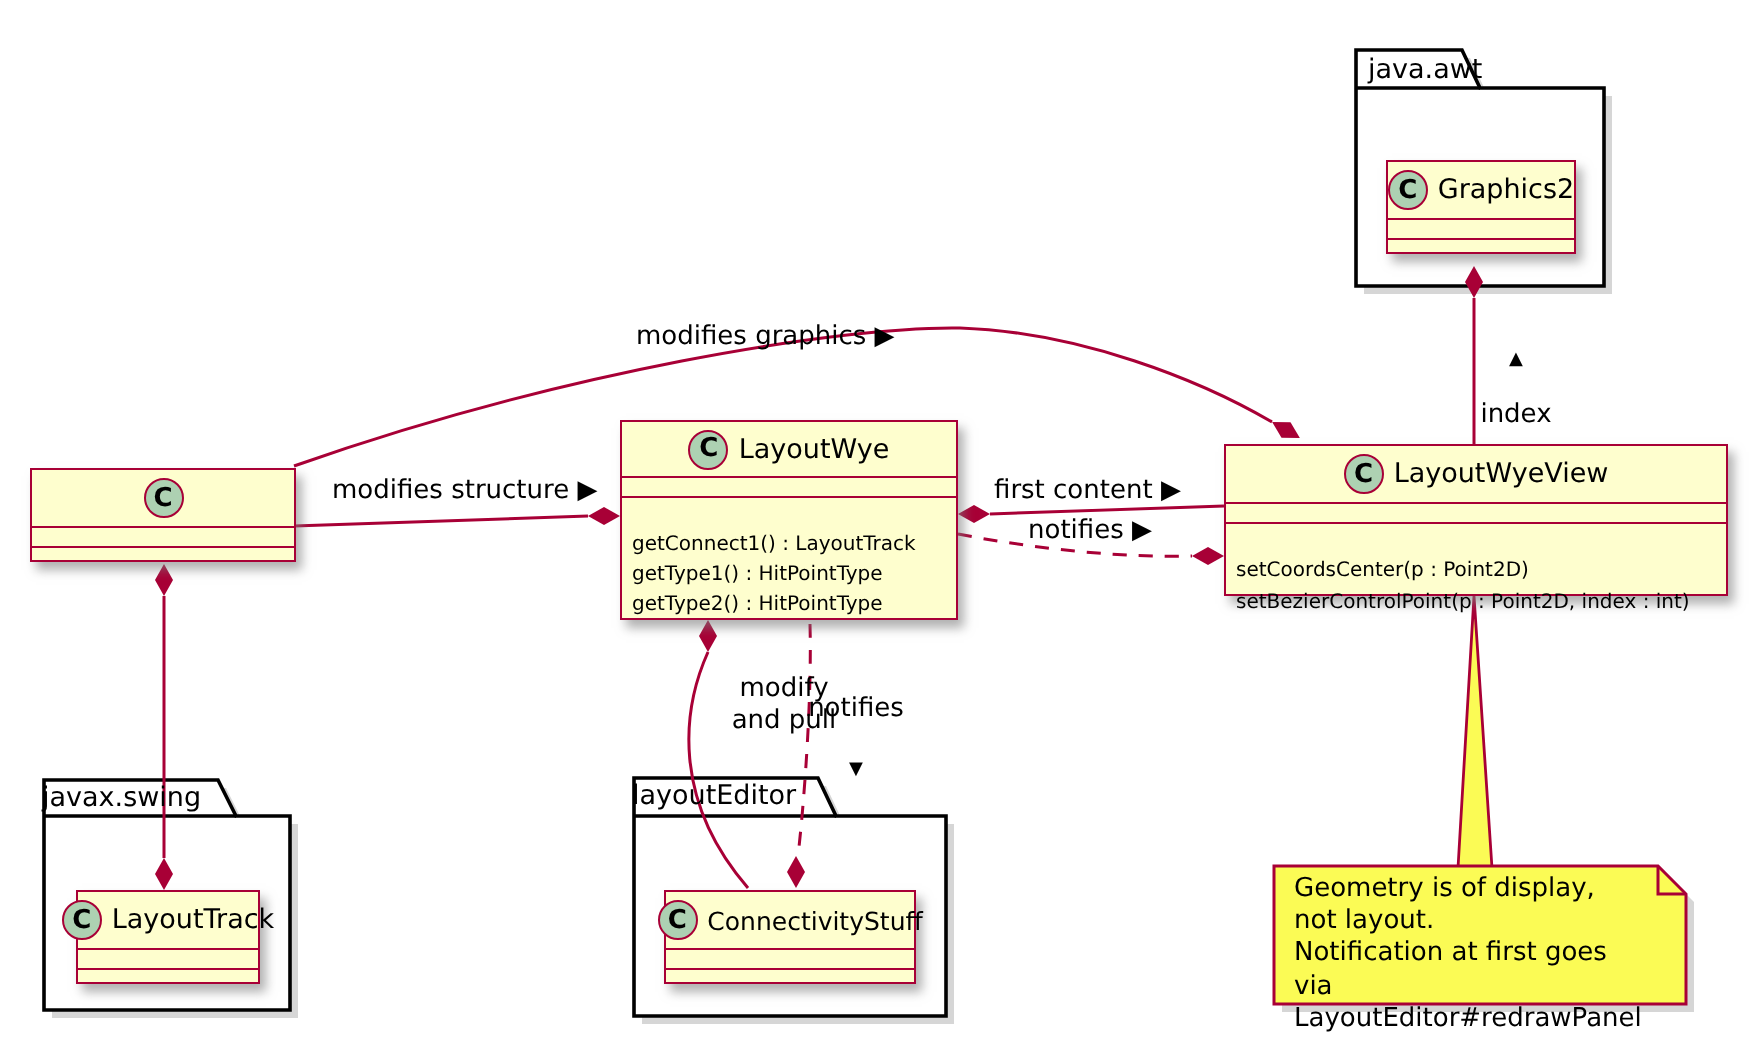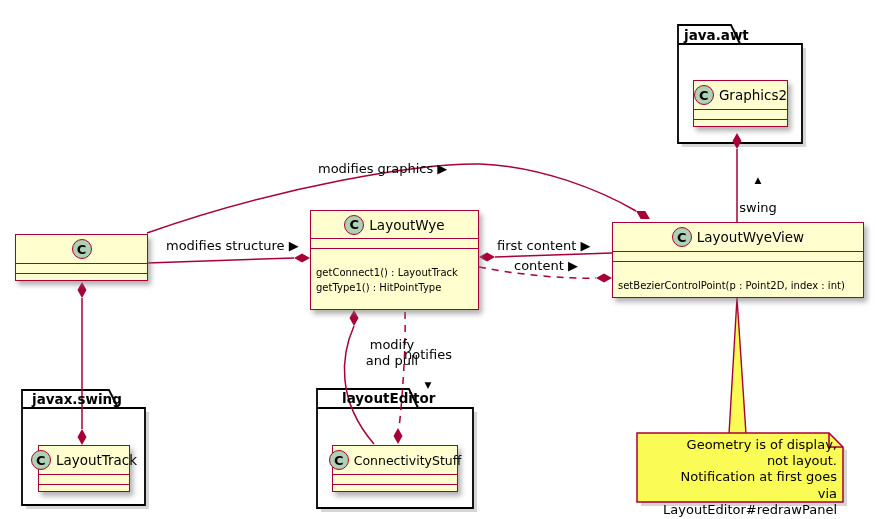--- a/index.html
+++ b/index.html
@@ -27,33 +27,32 @@
   }
   .cmp-empty { height:9px; border-top:1px solid #A80036; }
   .cmp-methods {
     border-top:1px solid #A80036; padding:16px 5px;
     font-size:10px; line-height:15px; color:#000; white-space:nowrap;
   }
   .cmp-methods.wide { line-height:16px; }
 
   
   .pkg-name {
-    position:absolute; font-size:13.5px; font-weight:bold; color:#000; white-space:nowrap;
+    position:absolute; font-size:13.5px; font-weight:normal; color:#000; white-space:nowrap;
   }
 
   
   .elabel { position:absolute; font-size:13px; color:#000; white-space:nowrap; }
   .elabel.center { text-align:center; white-space:pre-line; }
   .arrow-glyph { font-size:9px; line-height:10px; }
 
   
   .note-text {
     position:absolute; font-size:13px; line-height:16.2px; color:#000;
     white-space:pre-line;
-    text-align:right;
   }
 </style>
 </head>
 <body>
 
 <div class="canvas">
 
   <svg class="underlay" width="876" height="519" viewBox="0 0 876 519">
     <defs>
       <polygon id="dia" points="8,0 0,-4.5 -8,0 0,4.5" fill="#A80036"></polygon>
@@ -99,22 +98,22 @@
     <use href="#dia" xlink:href="#dia" transform="translate(487,257) rotate(180)"></use>
     <use href="#dia" xlink:href="#dia" transform="translate(604,278) rotate(0)"></use>
     <use href="#dia" xlink:href="#dia" transform="translate(737,141) rotate(-90)"></use>
     <use href="#dia" xlink:href="#dia" transform="translate(82,290) rotate(-90)"></use>
     <use href="#dia" xlink:href="#dia" transform="translate(82,437) rotate(90)"></use>
     <use href="#dia" xlink:href="#dia" transform="translate(354,318) rotate(-90)"></use>
     <use href="#dia" xlink:href="#dia" transform="translate(398,436) rotate(90)"></use>
   </svg>
 
   <div class="pkg-name" style="left:684px; top:27px;">java.awt</div>
-  <div class="pkg-name" style="left:32px; top:391px;">javax.swing</div>
-  <div class="pkg-name" style="left:342px; top:390px;">layoutEditor</div>
+  <div class="pkg-name" style="left:21px; top:391px;">javax.swing</div>
+  <div class="pkg-name" style="left:316px; top:390px;">layoutEditor</div>
 
   <div class="cls" style="left:693px; top:80px; width:95px; height:47px;">
     <div class="cls-title" style="height:28px;">
       <span class="spot">C</span>
       <span>Graphics2</span>
     </div>
     <div class="cmp-empty"></div>
     <div class="cmp-empty"></div>
   </div>
 
@@ -128,30 +127,32 @@
 
   <div class="cls" style="left:310px; top:210px; width:169px; height:100px;">
     <div class="cls-title" style="height:27px;">
       <span class="spot">C</span>
       <span>LayoutWye</span>
     </div>
     <div class="cmp-empty"></div>
     <div class="cmp-methods">
       <div>getConnect1() : LayoutTrack</div>
       <div>getType1() : HitPointType</div>
+      <div>getType2() : HitPointType</div>
     </div>
   </div>
 
   <div class="cls" style="left:612px; top:222px; width:252px; height:76px;">
     <div class="cls-title" style="height:28px;">
       <span class="spot">C</span>
       <span>LayoutWyeView</span>
     </div>
     <div class="cmp-empty"></div>
     <div class="cmp-methods wide">
+      <div>setCoordsCenter(p : Point2D)</div>
       <div>setBezierControlPoint(p : Point2D, index : int)</div>
     </div>
   </div>
 
   <div class="cls" style="left:38px; top:445px; width:92px; height:47px;">
     <div class="cls-title" style="height:28px;">
       <span class="spot">C</span>
       <span>LayoutTrack</span>
     </div>
     <div class="cmp-empty"></div>
@@ -163,25 +164,25 @@
       <span class="spot">C</span>
       <span>ConnectivityStuff</span>
     </div>
     <div class="cmp-empty"></div>
     <div class="cmp-empty"></div>
   </div>
 
   <div class="elabel" style="left:166px; top:238px;">modifies structure ▶</div>
   <div class="elabel" style="left:318px; top:161px;">modifies graphics ▶</div>
   <div class="elabel" style="left:497px; top:238px;">first content ▶</div>
-  <div class="elabel" style="left:514px; top:258px;">content ▶</div>
+  <div class="elabel" style="left:514px; top:258px;">notifies ▶</div>
 
   <div class="elabel center" style="left:735px; top:160px; width:46px;">
     <div class="arrow-glyph">▲</div>
-    <div>swing</div>
+    <div>index</div>
   </div>
 
   <div class="elabel center" style="left:364px; top:337px; width:56px; line-height:16px;">modify
 and pull</div>
 
   <div class="elabel center" style="left:400px; top:332px; width:56px;">
     <div>notifies</div>
     <div class="arrow-glyph" style="margin-top:3px;">▼</div>
   </div>
 

